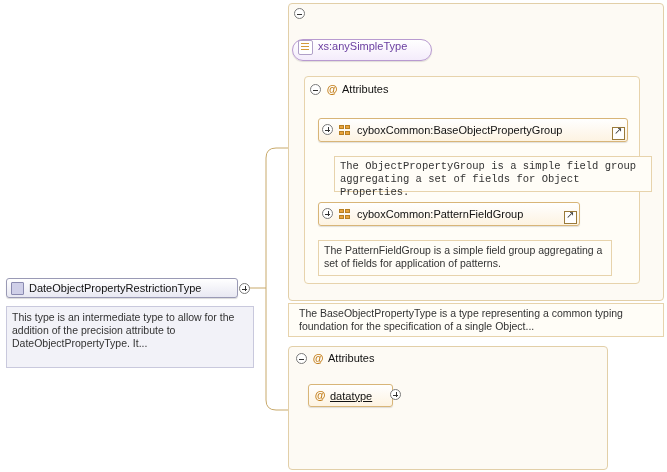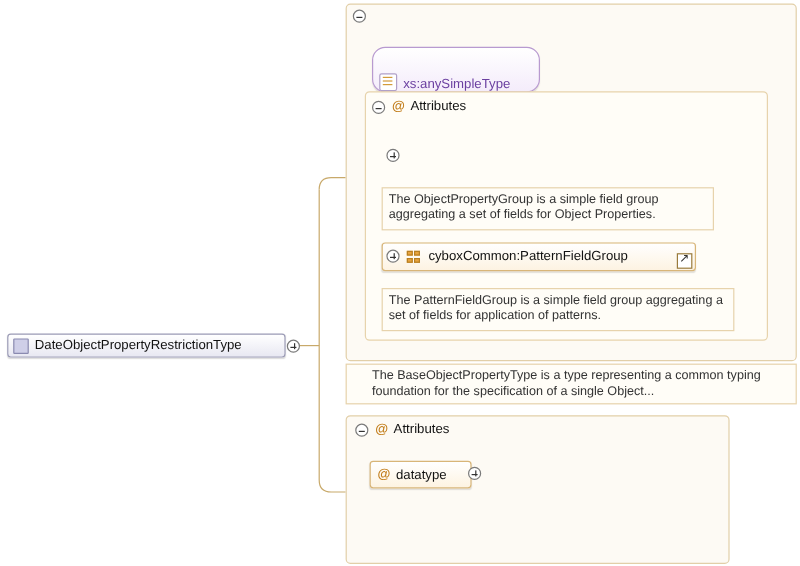--- a/index.html
+++ b/index.html
@@ -68,25 +68,25 @@
   .cont-base-hdr{
     left:298px;top:3px;width:366px;height:20px;
     display:flex;align-items:center;gap:5px;
     padding-left:2px;
   }
   .hdr-sq{width:11px;height:11px;background:#cdcde6;border:1px solid #8a8ab0;border-radius:1px;flex:none;}
   .hdr-txt{font-size:11px;font-weight:bold;color:#111;white-space:nowrap;}
 
   
   .pill{
-    left:310px;top:39px;width:140px;height:38px;
+    left:292px;top:39px;width:140px;height:22px;
     background:linear-gradient(#ffffff,#f4ecfb);
     border:1px solid #b89ad0;
     border-radius:11px;
-    display:flex;align-items:flex-end;
+    display:flex;align-items:flex-start;
     padding-left:5px;gap:5px;
     box-shadow:0 1px 1px rgba(0,0,0,0.12);
   }
   .pill .ic{
     width:13px;height:13px;background:#ffffff;border:1px solid #b0a0c8;
     border-radius:2px;flex:none;position:relative;
   }
   .pill .ic:before{
     content:"";position:absolute;left:2px;top:2px;width:8px;height:1px;background:#d39b3a;
     box-shadow:0 3px 0 #d39b3a,0 6px 0 #d39b3a;
@@ -145,40 +145,40 @@
     border:1px solid #e7d3ac;
     font-size:10.5px;line-height:13px;color:#333;
     padding:3px 5px;
     box-sizing:border-box;
   }
 
   
   .desc-base{
     left:288px;top:303px;width:376px;height:34px;
     background:#fffdf7;border:1px solid #e7d3ac;
-    font-size:10.5px;line-height:13px;color:#333;padding:3px 21px;
+    font-size:10.5px;line-height:13px;color:#333;padding:3px 10px;
   }
 
   
   .cont-bottom{
     left:288px;top:346px;width:320px;height:124px;
     background:#fdfaf4;border:1px solid #e2cfa8;border-radius:4px;
   }
 
   
   .attrpill{
     position:absolute;
     background:linear-gradient(#ffffff,#fdf3e2);
     border:1px solid #d8b578;
     border-radius:3px;
     display:flex;align-items:center;gap:4px;
     padding-left:5px;
     box-shadow:0 1px 1px rgba(0,0,0,0.12);
   }
-  .attrpill .lbl{font-size:11px;color:#111;}
+  .attrpill .lbl{font-size:11px;color:#111;text-decoration:underline;}
 
   svg.lines{position:absolute;left:0;top:0;width:667px;height:472px;pointer-events:none;}
 </style>
 </head>
 <body>
 
 <div class="canvas">
 
   <svg class="lines">
 
@@ -188,38 +188,49 @@
     <path d="M266 158 L266 400" stroke="#c8a96a" stroke-width="1" fill="none"></path>
     <path d="M266 400 Q266 410 276 410 L288 410" stroke="#c8a96a" stroke-width="1" fill="none"></path>
   </svg>
 
   <div class="abs node-root">
     <span class="sq"></span>
     <span class="lbl">DateObjectPropertyRestrictionType</span>
   </div>
   <div class="circ plus" style="left:239px;top:283px;"></div>
 
+  <div class="abs annot-root">This type is an intermediate type to allow for the addition of the precision attribute to DateObjectPropertyType. It...</div>
 
   <div class="abs cont-base"></div>
   <div class="circ" style="left:294px;top:8px;"></div>
 
   <div class="abs pill">
     <span class="ic"></span>
     <span class="lbl">xs:anySimpleType</span>
   </div>
 
   <div class="abs attrbox" style="left:304px;top:76px;width:336px;height:208px;"></div>
   <div class="circ" style="left:310px;top:84px;"></div>
   <div class="attr-hdr" style="left:326px;top:83px;">
     <span class="at-glyph">@</span>
     <span>Attributes</span>
   </div>
 
+  <div class="grouppill" style="left:318px;top:118px;width:288px;height:22px;">
+    <span class="bars">
+        <i></i>
+        <i></i>
+        <i></i>
+        <i></i>
+      </span>
+    <span class="lbl">cyboxCommon:BaseObjectPropertyGroup</span>
+    <span class="arrow"></span>
+  </div>
   <div class="circ plus" style="left:322px;top:124px;"></div>
-  <div class="desc" style="left:318px;top:156px;width:277px;height:36px;">The ObjectPropertyGroup is a simple field group aggregating a set of fields for Object Properties.</div>
+  <div class="desc" style="left:334px;top:156px;width:318px;height:36px;font-family:Liberation Mono, monospace;">The ObjectPropertyGroup is a simple field group aggregating a set of fields for Object Properties.</div>
 
   <div class="grouppill" style="left:318px;top:202px;width:240px;height:22px;">
     <span class="bars">
         <i></i>
         <i></i>
         <i></i>
         <i></i>
       </span>
     <span class="lbl">cyboxCommon:PatternFieldGroup</span>
     <span class="arrow"></span>

